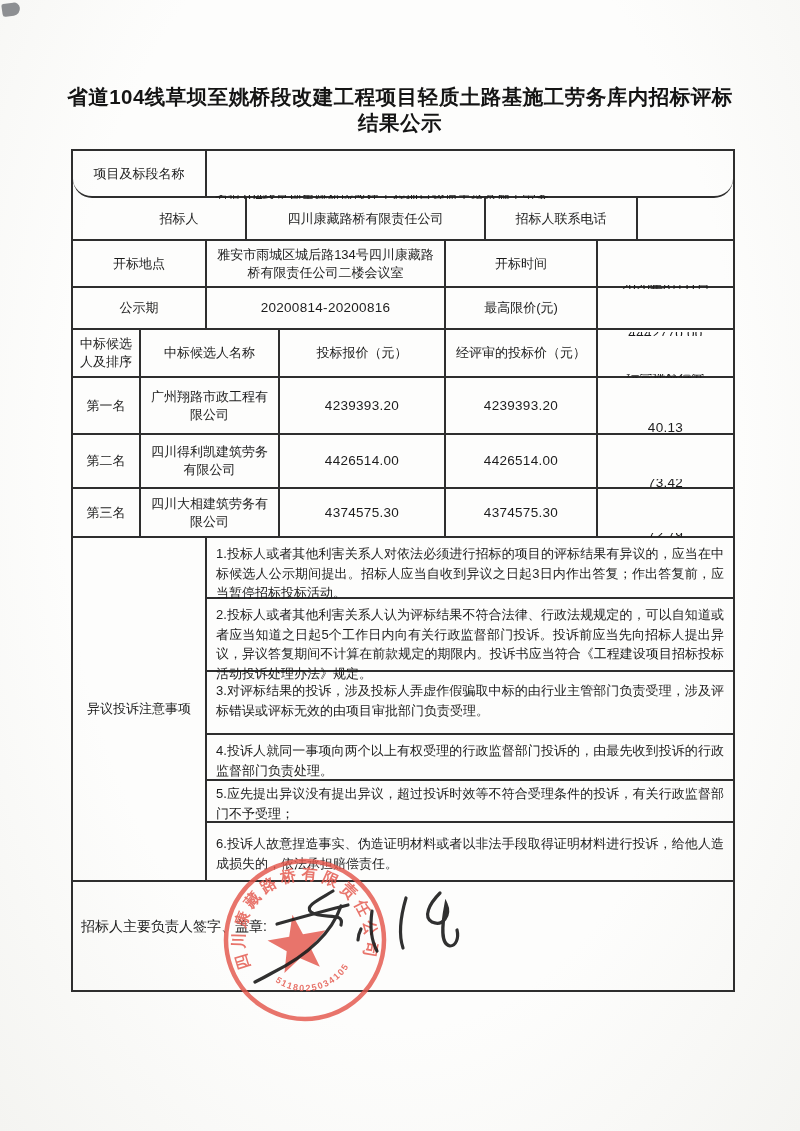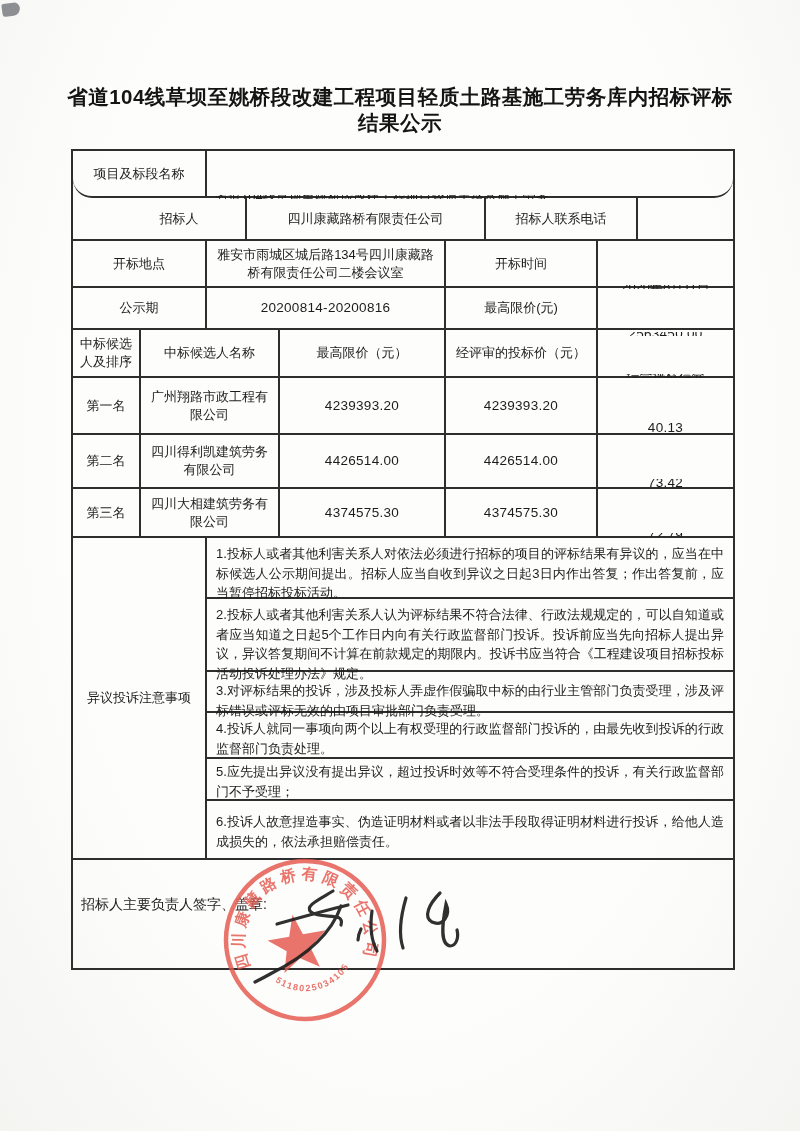--- a/index.html
+++ b/index.html
@@ -78,21 +78,21 @@
   .notice-item {
     border-bottom: 2px solid #2e2e2e;
     font-size: 13px;
     line-height: 19.5px;
     padding: 6px 9px 4px 9px;
     text-align: justify;
     display: block;
   }
   .notice-item:last-child { border-bottom: none; }
   .ni-1 { height: 61px; } .ni-2 { height: 73px; }
-  .ni-3 { height: 41px; padding-top: 9px; } .ni-4 { height: 46px; }
+  .ni-3 { height: 63px; padding-top: 9px; } .ni-4 { height: 46px; }
   .ni-5 { height: 42px; padding-top: 3px; } .ni-6 { height: 57px; padding-top: 11px; }
   
   .sig-row { height: 108px; position: relative; display: block; }
   .sig-label {
     position: absolute;
     left: 8px; top: 36px;
     font-size: 14px;
   }
   
   .overlay {
@@ -132,27 +132,27 @@
       <div class="cell c1">开标地点</div>
       <div class="cell c2">雅安市雨城区城后路134号四川康藏路桥有限责任公司二楼会议室</div>
       <div class="cell c3">开标时间</div>
       <div class="cell c4">2020年8月11日</div>
     </div>
 
     <div class="row h-r4">
       <div class="cell c1">公示期</div>
       <div class="cell c2 num">20200814-20200816</div>
       <div class="cell c3">最高限价(元)</div>
-      <div class="cell c4 num">2563450.00</div>
+      <div class="cell c4 num">4442770.00</div>
     </div>
 
     <div class="row h-hd">
       <div class="cell cA">中标候选人及排序</div>
       <div class="cell cB">中标候选人名称</div>
-      <div class="cell cC">最高限价（元）</div>
+      <div class="cell cC">投标报价（元）</div>
       <div class="cell cD">经评审的投标价（元）</div>
       <div class="cell cE">综合评标得分</div>
     </div>
 
     <div class="row h-c1">
       <div class="cell cA">第一名</div>
       <div class="cell cB">广州翔路市政工程有限公司</div>
       <div class="cell cC num">4239393.20</div>
       <div class="cell cD num">4239393.20</div>
       <div class="cell cE num">40.13</div>

